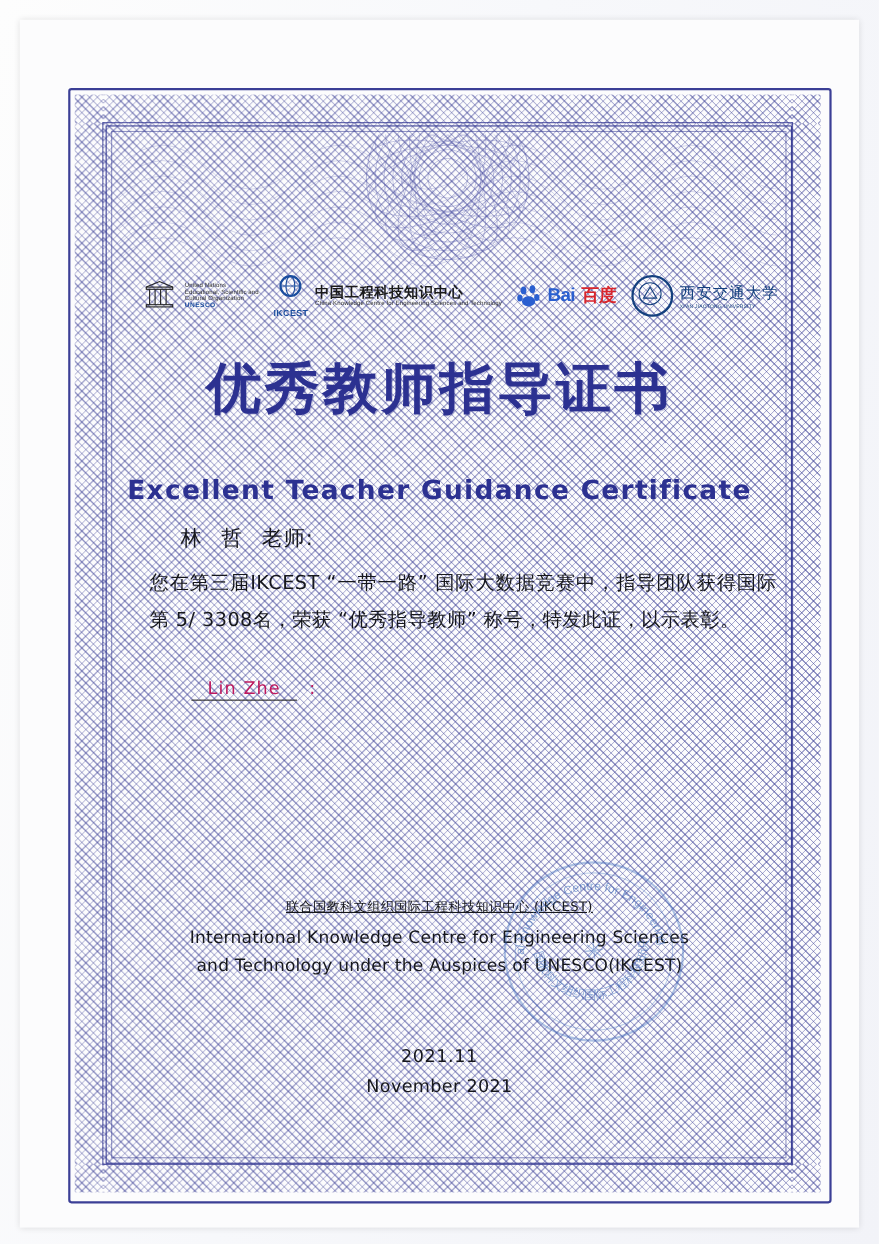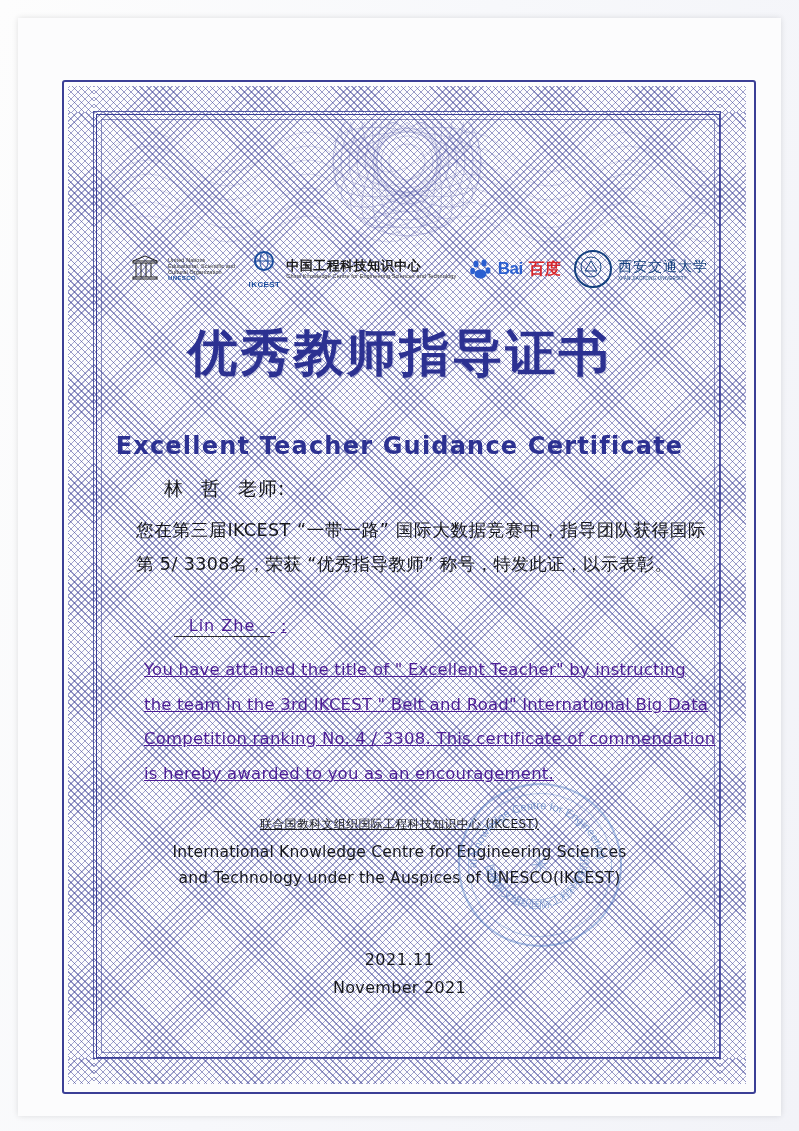--- a/index.html
+++ b/index.html
@@ -208,23 +208,22 @@
     letter-spacing: 0.4px;
     text-align: justify;
   }
 
   
   .en-block {
     position: absolute;
     left: 126px;
     top: 598px;
     width: 574px;
-    color: #4c1d95;
-    font-family: "DejaVu Sans", sans-serif;
-    text-decoration: underline;
+    color: #be185d;
+    font-family: "DejaVu Sans", sans-serif;
   }
   .en-name-line {
     font-size: 16px;
     margin-bottom: 16px;
     padding-left: 30px;
   }
   .en-name {
     display: inline-block;
     min-width: 96px;
     border-bottom: 1px solid #2b2b2b;
@@ -425,21 +424,20 @@
         <span class="cn-honorific">老师:</span>
       </div>
       <div class="cn-para">您在第三届IKCEST “一带一路” 国际大数据竞赛中，指导团队获得国际第 5/ 3308名，荣获 “优秀指导教师” 称号，特发此证，以示表彰。</div>
     </div>
 
     <div class="en-block">
       <div class="en-name-line">
         <span class="en-name">Lin  Zhe</span>
         <span class="en-colon">:</span>
       </div>
-      <div class="en-para">You have attained the title of " Excellent Teacher" by instructing the team in the 3rd IKCEST " Belt and Road" International Big Data Competition ranking No. 4 / 3308. This certificate of commendation is hereby awarded to you as an encouragement.</div>
     </div>
 
     <div class="issuer">
       <div class="issuer-cn">联合国教科文组织国际工程科技知识中心 (IKCEST)</div>
       <div class="issuer-en1">International Knowledge Centre for Engineering Sciences</div>
       <div class="issuer-en2">and Technology  under the Auspices of UNESCO(IKCEST)</div>
     </div>
 
     <div class="seal">
       <svg width="155" height="155" viewBox="0 0 155 155">

